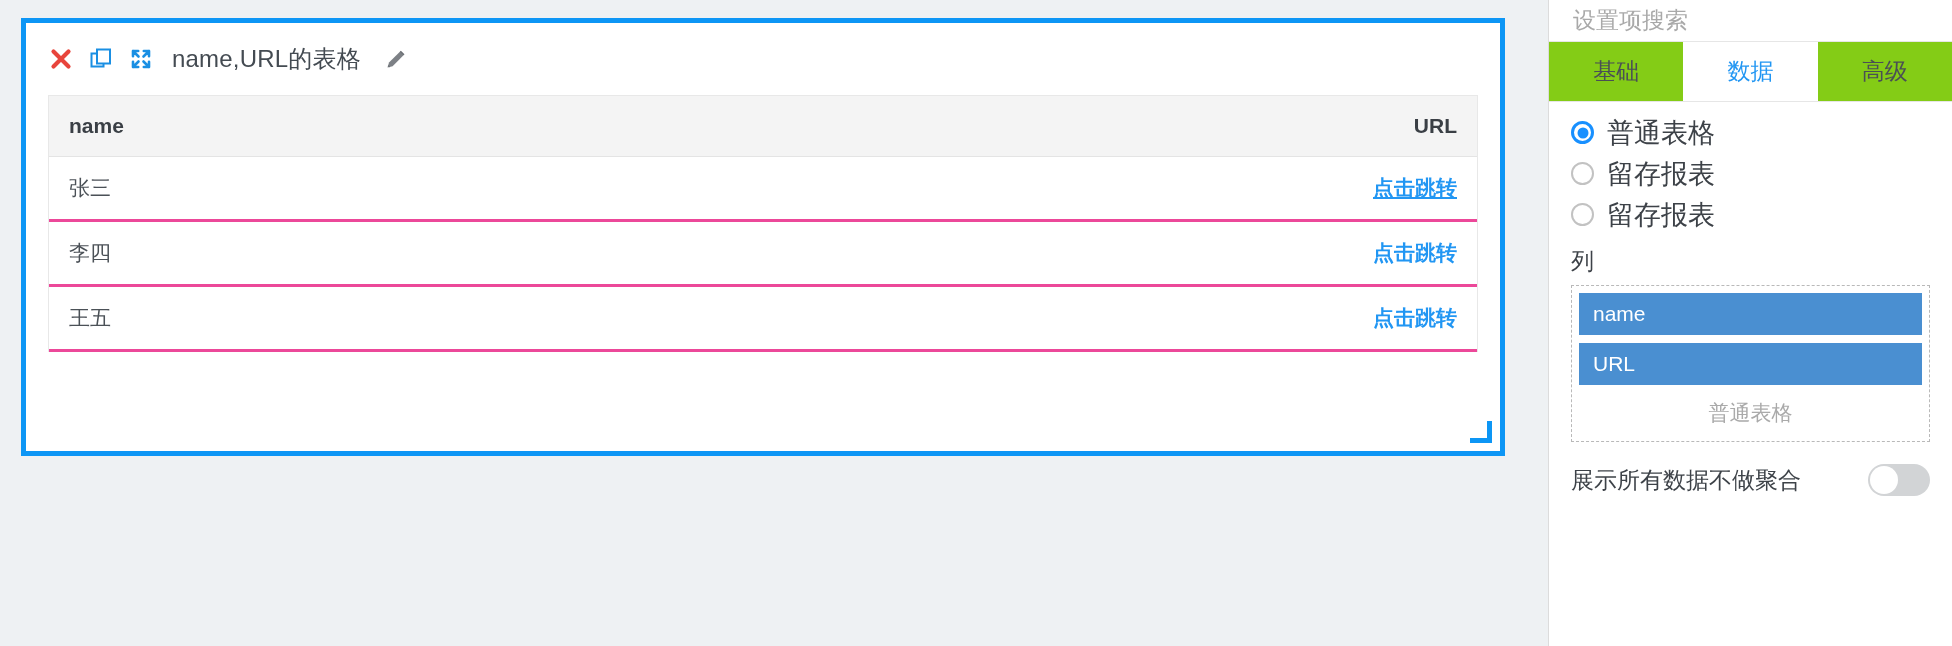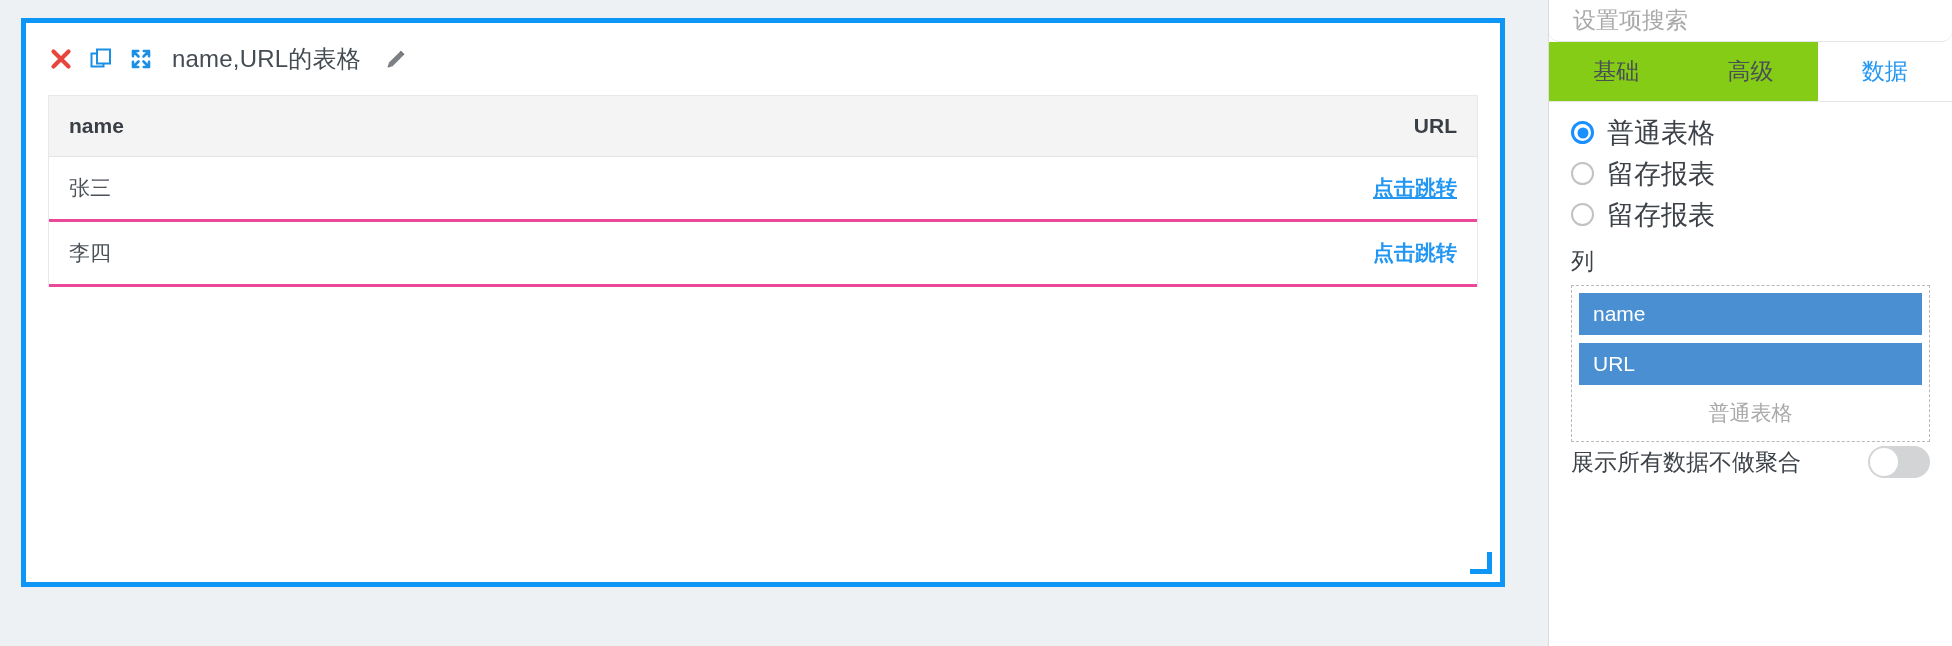--- a/index.html
+++ b/index.html
@@ -15,21 +15,21 @@
   
   .canvas {
     position: absolute;
     left: 0; top: 0;
     width: 1548px; height: 646px;
     background: #eef1f3;
   }
   .widget {
     position: absolute;
     left: 21px; top: 18px;
-    width: 1484px; height: 569px;
+    width: 1484px; height: 438px;
     background: #ffffff;
     border: 5px solid #0d96f5;
   }
   .widget-toolbar {
     height: 72px;
     display: flex;
     align-items: center;
     padding: 0 22px;
     gap: 14px;
   }
@@ -120,21 +120,20 @@
     width: 404px; height: 646px;
     background: #ffffff;
     border-left: 1px solid #dcdcdc;
   }
   .search-row {
     height: 42px;
     border-bottom: 1px solid #e6e6e6;
     display: flex;
     align-items: center;
     padding: 0 22px;
-    border-radius: 10px;
   }
   .search-input {
     border: none;
     outline: none;
     width: 100%;
     font-size: 23px;
     color: #333;
     background: transparent;
     font-family: "Liberation Sans", "DejaVu Sans", sans-serif;
   }
@@ -217,21 +216,21 @@
     text-align: center;
     color: #aaaaaa;
     font-size: 21px;
     padding: 6px 0 14px 0;
   }
 
   .toggle-row {
     display: flex;
     align-items: center;
     justify-content: space-between;
-    margin-top: 4px;
+    margin-top: 22px;
   }
   .toggle-label { font-size: 23px; color: #3d4248; }
   .toggle {
     width: 62px; height: 32px;
     border-radius: 16px;
     background: #d2d4d6;
     position: relative;
     cursor: pointer;
     flex: none;
   }
@@ -300,38 +299,44 @@
               <td class="cell-url">
                 <a class="cell-link underlined">点击跳转</a>
               </td>
             </tr>
             <tr>
               <td class="cell-name">李四</td>
               <td class="cell-url">
                 <a class="cell-link">点击跳转</a>
               </td>
             </tr>
+            <tr>
+              <td class="cell-name">王五</td>
+              <td class="cell-url">
+                <a class="cell-link">点击跳转</a>
+              </td>
+            </tr>
           </tbody>
         </table>
       </div>
 
       <div class="resize-handle"></div>
     </div>
   </div>
 
   <div class="sidebar">
 
     <div class="search-row">
       <input class="search-input" type="text" placeholder="设置项搜索" style="">
     </div>
 
     <div class="tabbar">
       <div class="tab">基础</div>
+      <div class="tab active">数据</div>
       <div class="tab">高级</div>
-      <div class="tab active">数据</div>
     </div>
 
     <div class="panel-body">
 
       <div class="radio-row checked">
         <span class="radio-mark"></span>
         <span class="radio-label">普通表格</span>
       </div>
       <div class="radio-row">
         <span class="radio-mark"></span>

